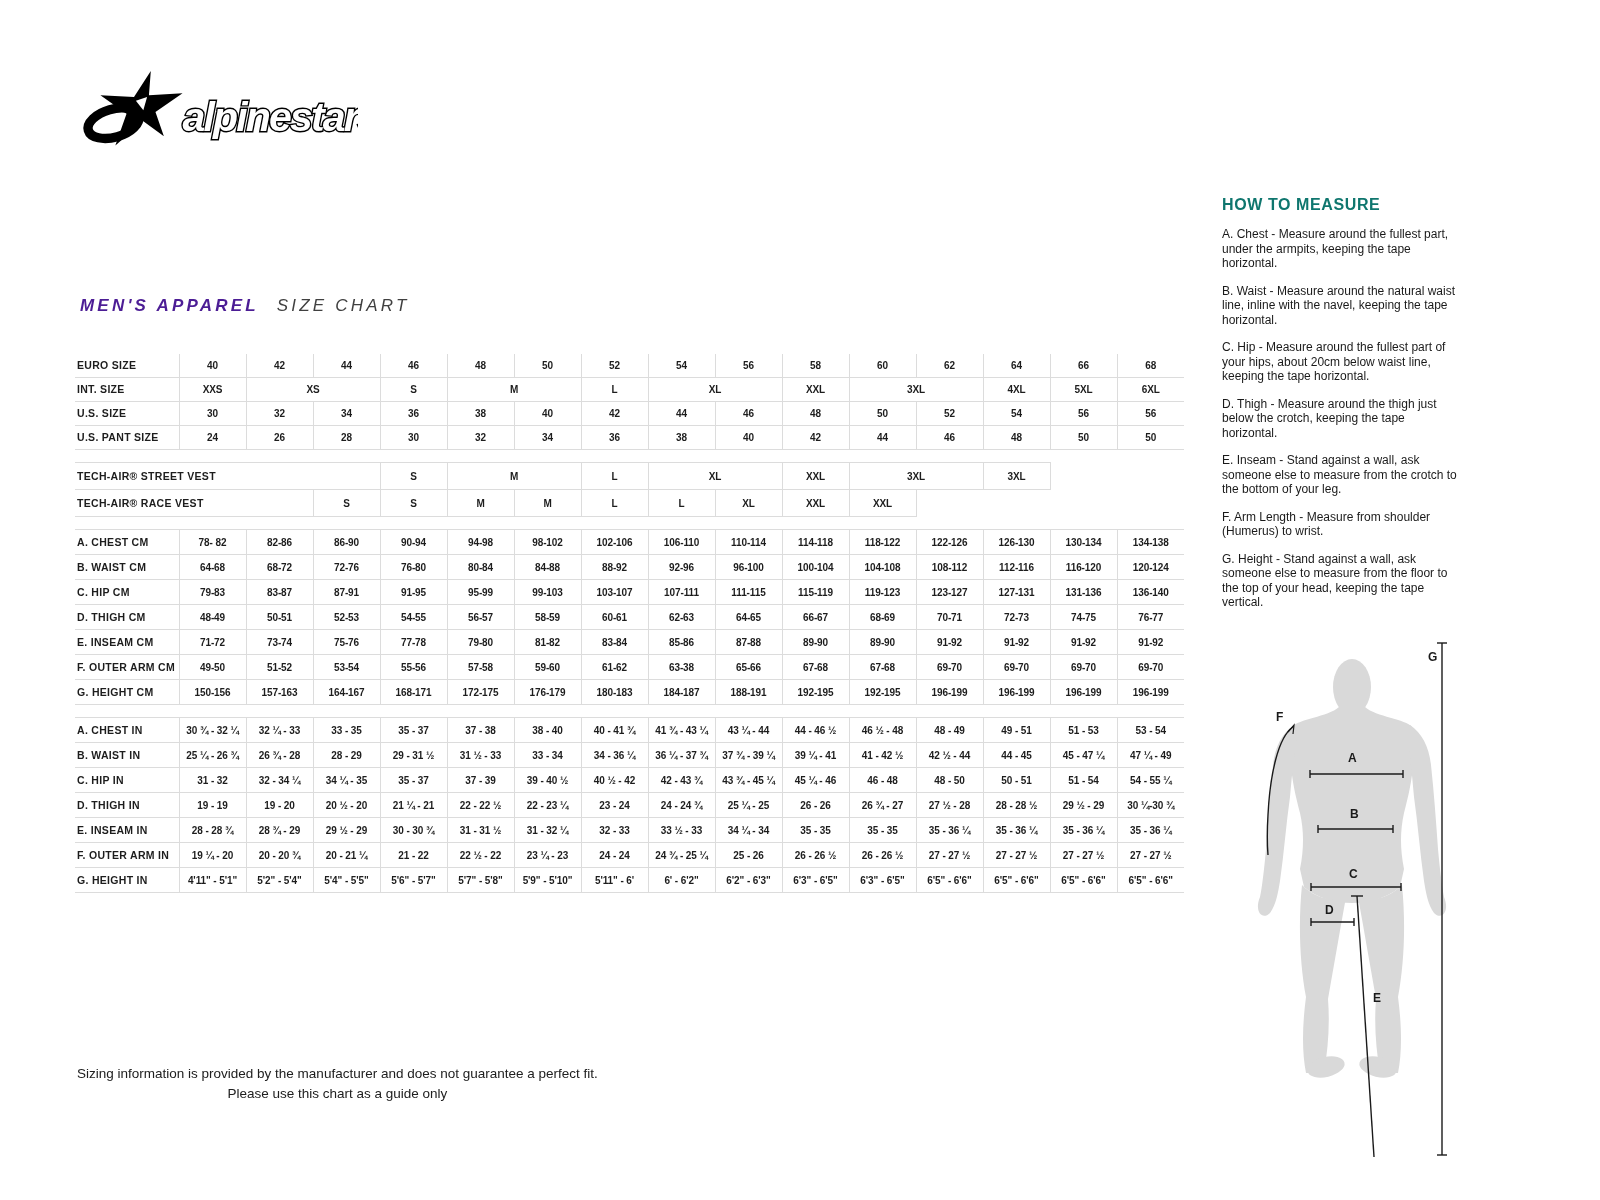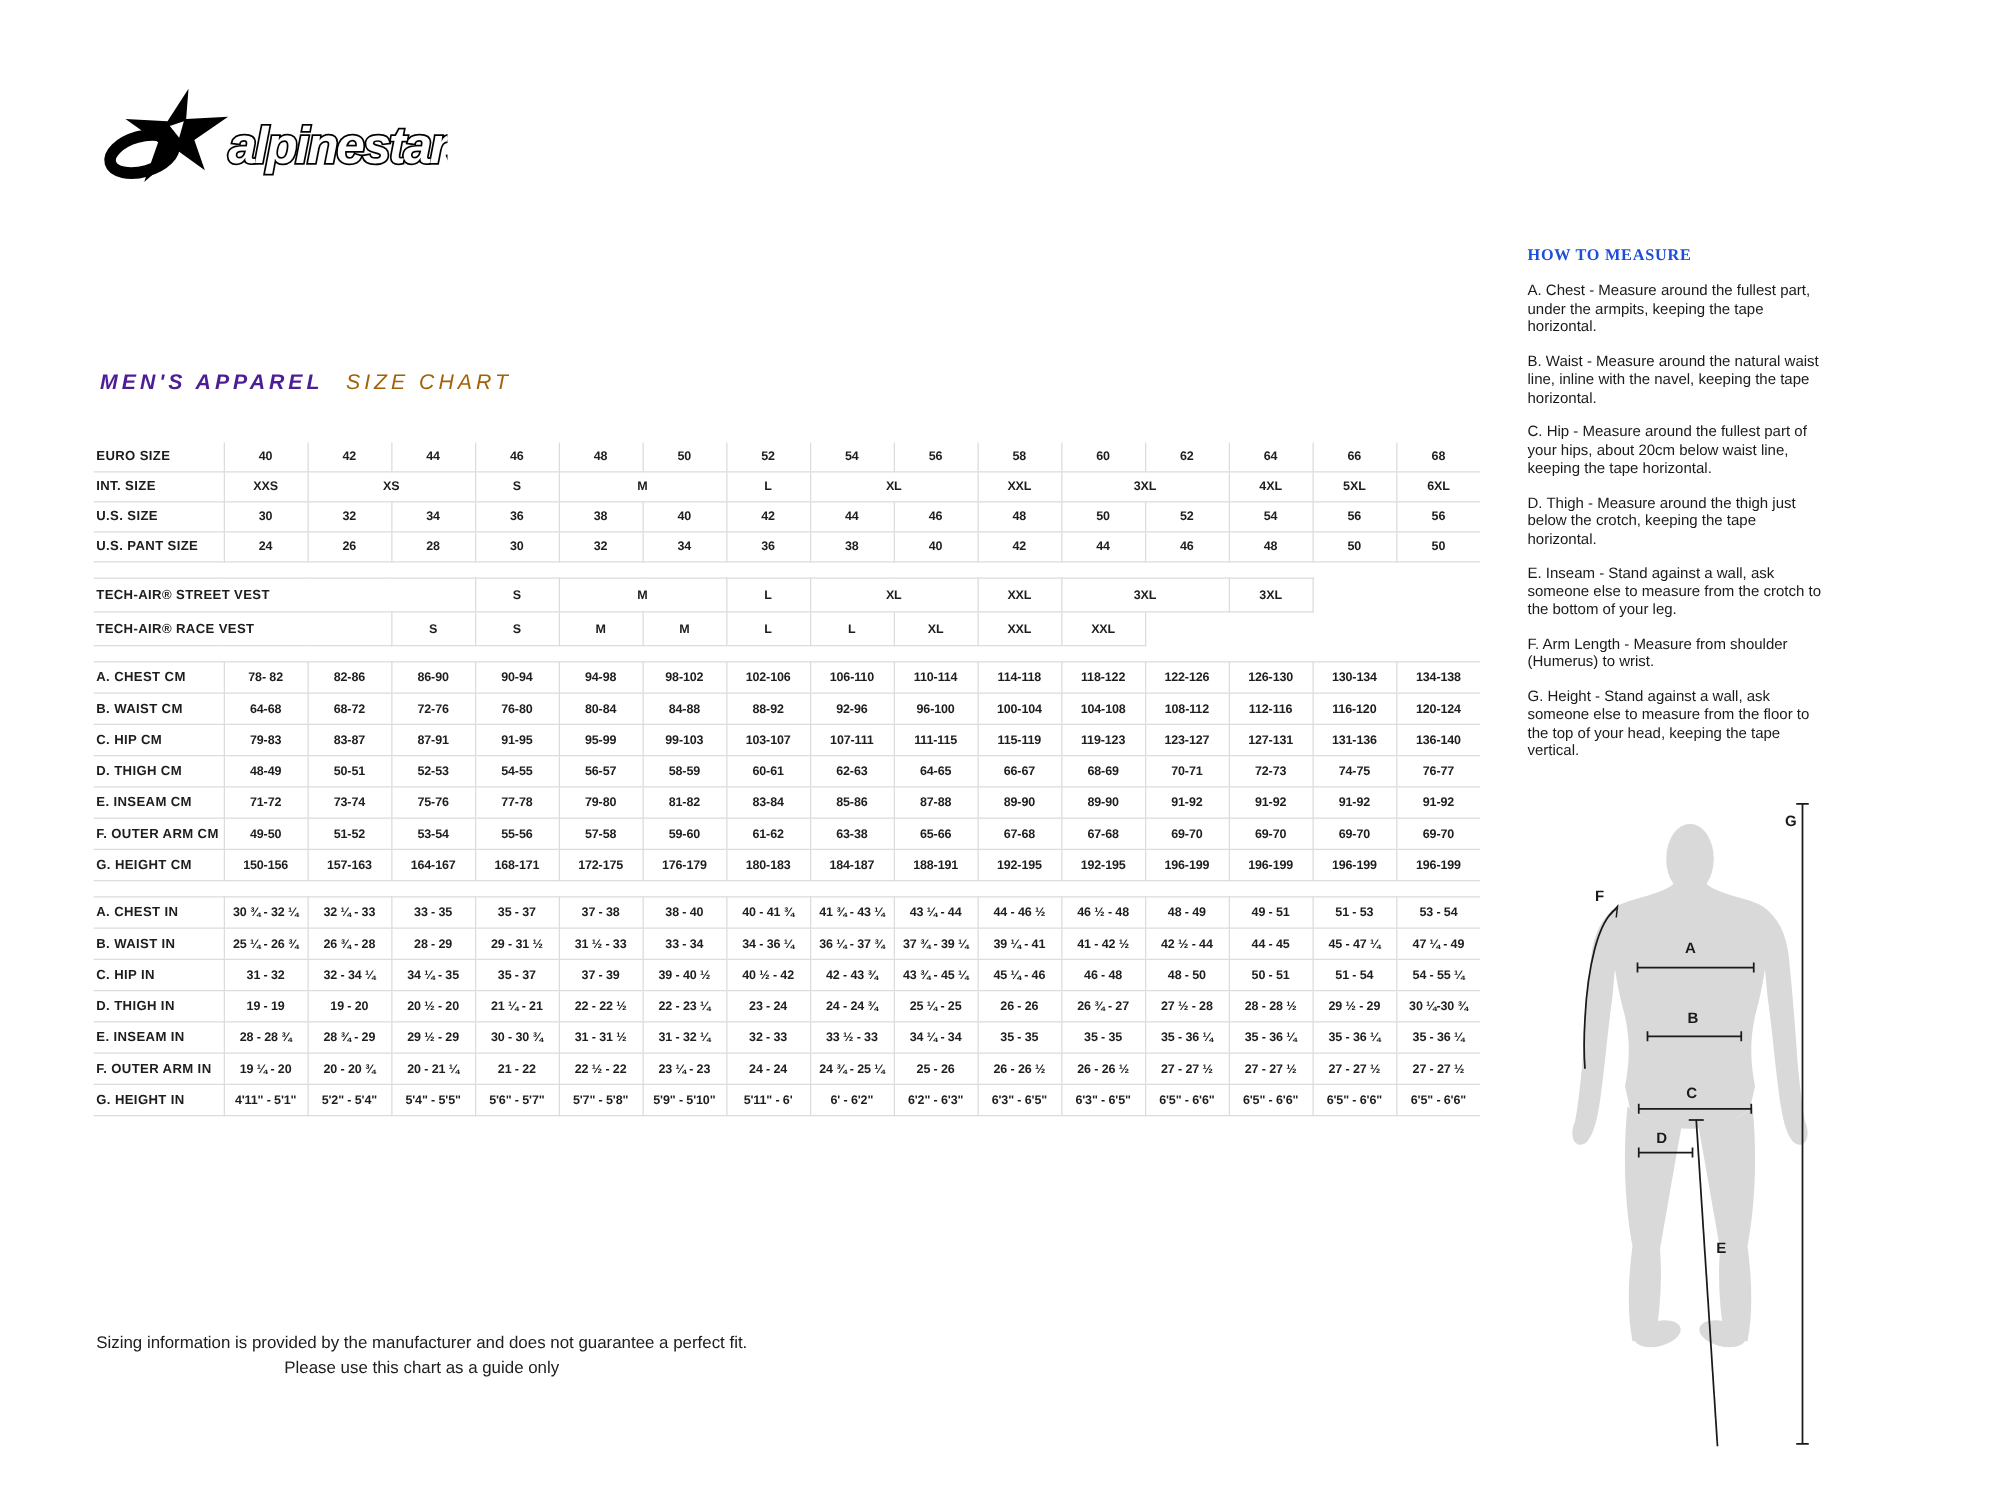--- a/index.html
+++ b/index.html
@@ -5,40 +5,40 @@
   html,body{margin:0;padding:0;background:#ffffff;}
   #page{position:relative;width:1600px;height:1200px;background:#fff;overflow:hidden;
         font-family:"Liberation Sans",sans-serif;color:#1d1d1d;}
 
   
   #logo{position:absolute;left:78px;top:68px;width:280px;height:88px;}
 
   
   #title{position:absolute;left:80px;top:296px;font-style:italic;font-size:17px;letter-spacing:3.2px;white-space:nowrap;}
   #title .t-bold{font-weight:900;color:#4c1d95;}
-  #title .t-light{font-weight:400;color:#a16207;margin-left:10px;}
+  #title .t-light{font-weight:400;color:#404040;margin-left:10px;}
 
   
   #size-table{position:absolute;left:75px;top:354px;border-collapse:collapse;table-layout:fixed;}
   #size-table td{border:1px solid #dcdcdc;font-weight:700;font-size:10px;line-height:11px;
                  color:#1d1d1d;text-align:center;height:23px;padding:0 1px;
                  letter-spacing:-0.1px;white-space:nowrap;overflow:hidden;}
   #size-table td.label{text-align:left;font-size:10.5px;letter-spacing:0.3px;padding-left:2px;
                  white-space:normal;}
   #size-table tr.tech td{height:26px;}
   #size-table tr.meas td{height:24px;}
   #size-table td.spacer{border:none;height:12px;}
   #size-table td.empty{border:none;}
   #size-table tr:first-child td{border-top:none;margin-left:44px;}
   #size-table td:first-child{border-left:none;}
   #size-table tr td:last-child{border-right:none;}
 
   
   #measure-panel{position:absolute;left:1222px;top:196px;width:238px;}
-  #measure-title{font-size:13px;font-weight:700;letter-spacing:0.6px;margin:0 0 4px 0;color:#1d4ed8;font-family:Liberation Serif, serif;}
+  #measure-title{font-size:16px;font-weight:700;letter-spacing:0.6px;margin:0 0 4px 0;color:#0f766e;}
   #measure-panel p{font-size:12px;font-weight:400;line-height:14.5px;margin:13px 0 0 0;color:#1a1a1a;}
 
   
   #diagram{position:absolute;left:1240px;top:635px;}
   .diag-label{font-family:"Liberation Sans",sans-serif;font-size:12px;font-weight:700;fill:#1a1a1a;}
 
   
   #footer{position:absolute;left:77px;top:1064px;font-size:13.5px;line-height:20px;color:#202020;text-align:center;}
 </style>
 </head>

